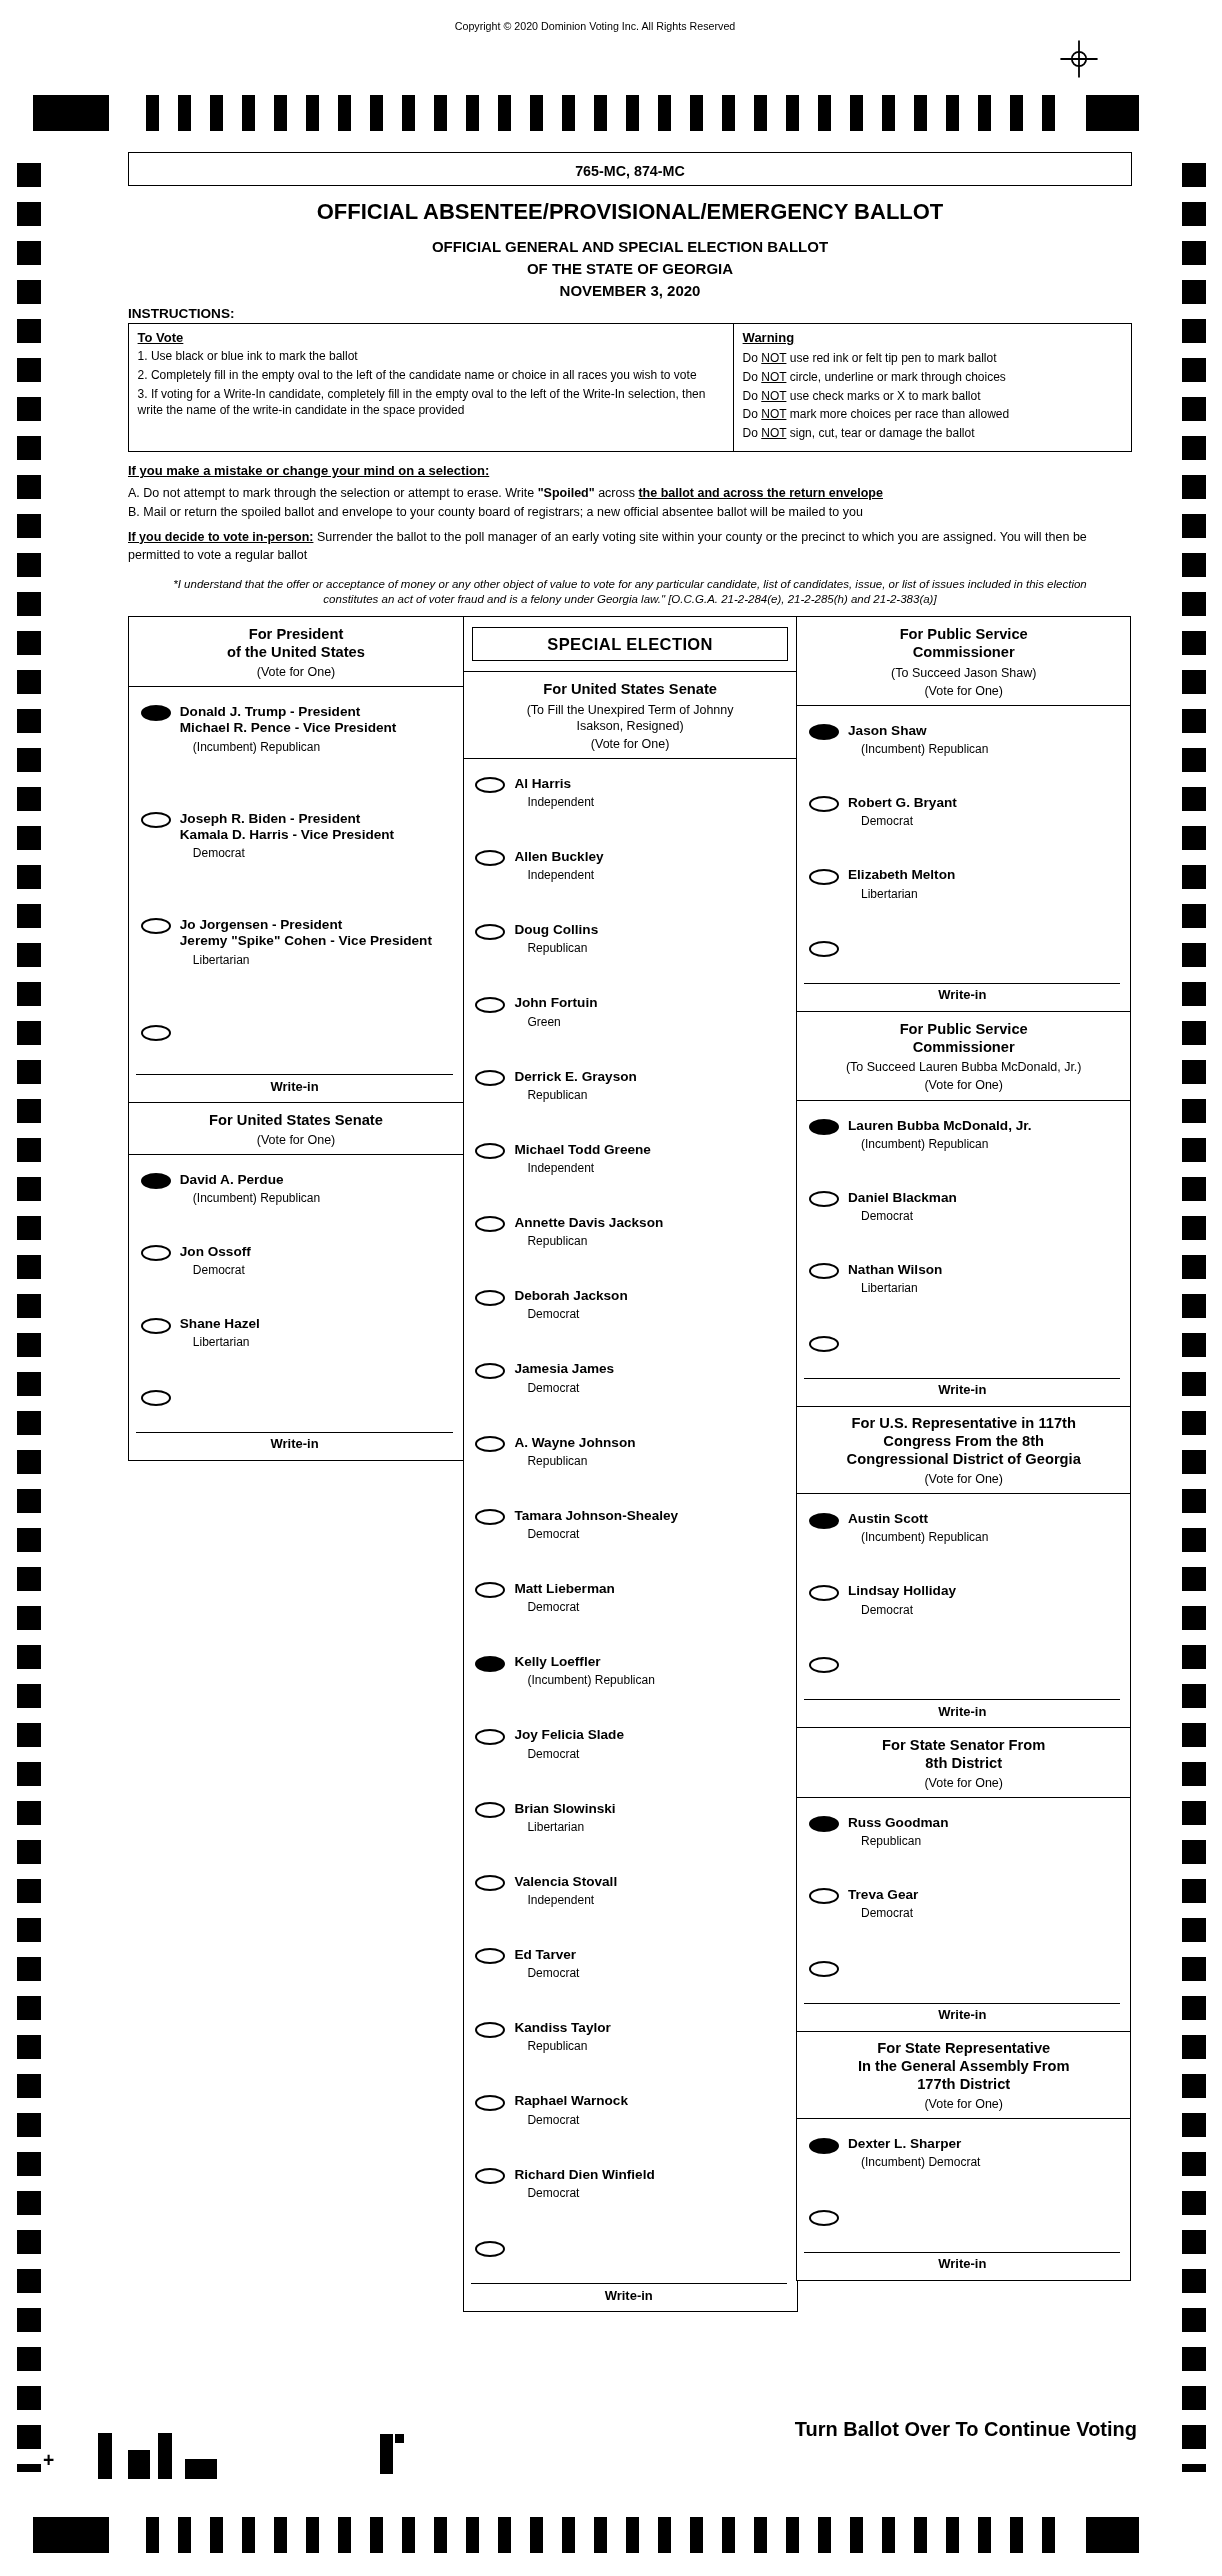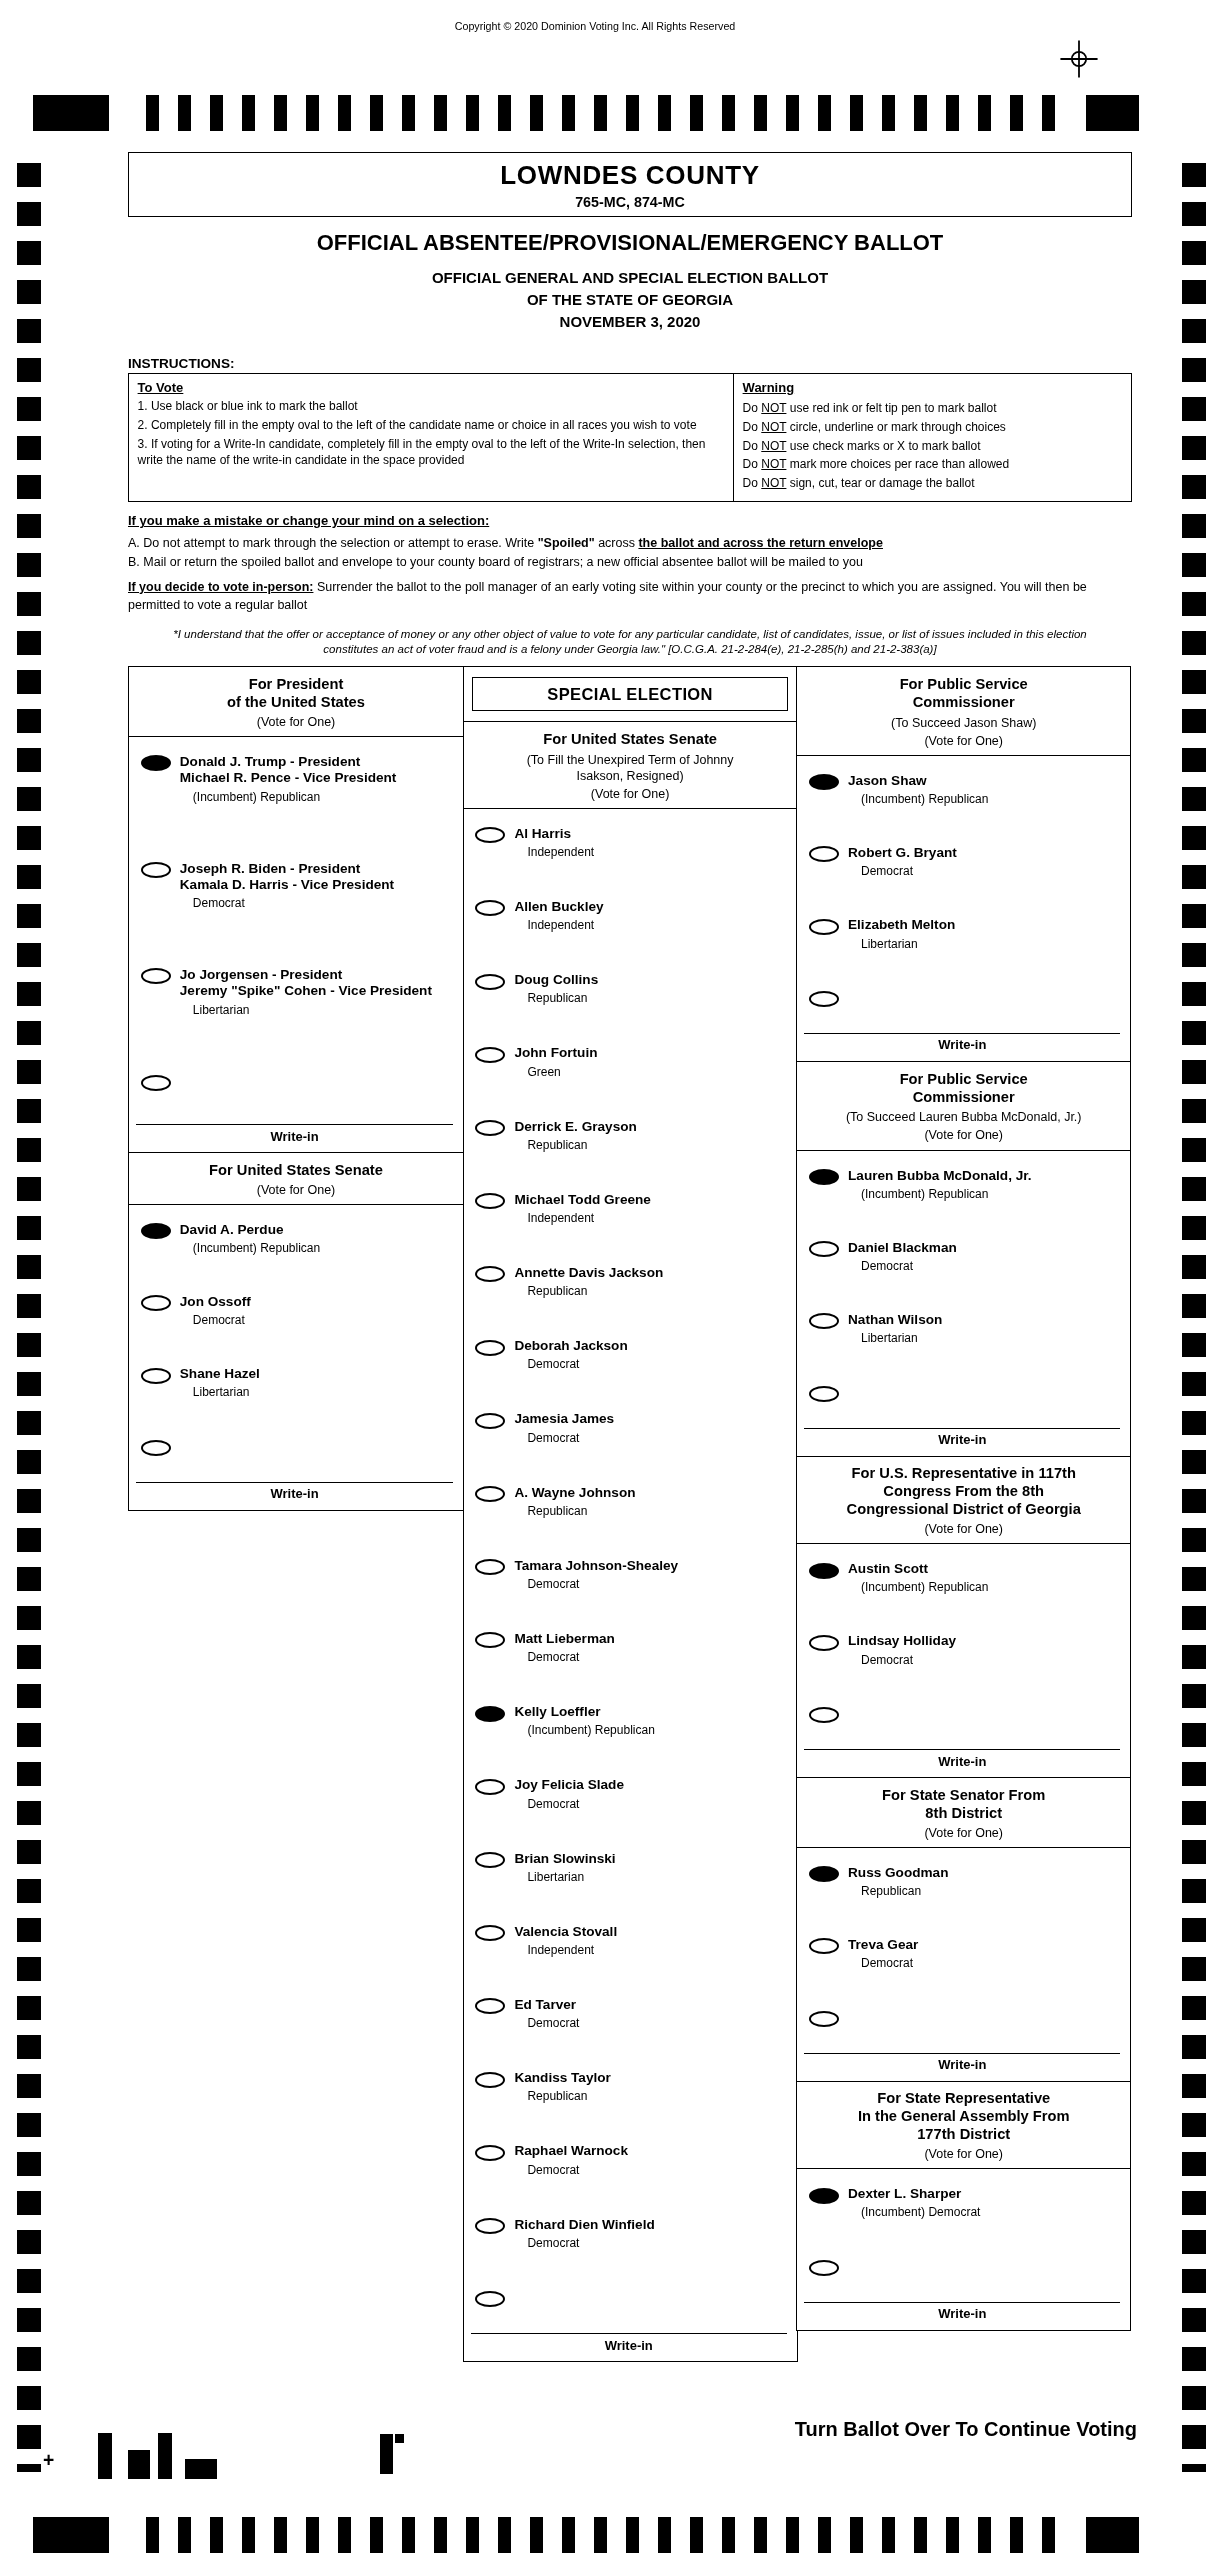--- a/index.html
+++ b/index.html
@@ -21,21 +21,21 @@
 
   
   .main { position:absolute; left:128px; top:152px; width:1004px; }
   .county-box { border:1.4px solid #000; text-align:center; padding:7.2px 0 5.7px; }
   .county-name { font-size:26px; font-weight:700; letter-spacing:0.7px; }
   .county-code { font-size:14.3px; font-weight:700; margin-top:2.9px; }
   .title1 { text-align:center; font-weight:700; font-size:22px; margin-top:13px; }
   .title-block { text-align:center; font-weight:700; font-size:15px; line-height:1.45; margin-top:11.5px; }
 
   
-  .instructions-label { font-weight:700; font-size:13.6px; margin-top:23px; }
+  .instructions-label { font-weight:700; font-size:13.6px; margin-top:4px; }
   .instr-box { border:1.4px solid #000; display:flex; margin-top:2.9px; }
   .instr-cell { padding:5.7px 8.6px 8.6px; box-sizing:border-box; }
   .instr-left { width:605px; border-right:1.4px solid #000; }
   .instr-right { flex:1; }
   .instr-head { font-size:13px; font-weight:700; text-decoration:underline; margin-bottom:4.3px; }
   .tovote-item { font-size:12px; line-height:1.32; margin-bottom:2.9px; }
   .warn-item { font-size:12px; line-height:1.55; }
   .u { text-decoration:underline;margin-top:46px; }
   .b { font-weight:700; }
   .bu { font-weight:700; text-decoration:underline; }
@@ -99,21 +99,20 @@
   <div class="bc" style="left:128px;top:2450px;width:21.5px;height:29px"></div>
   <div class="bc" style="left:158px;top:2433px;width:14.3px;height:46px"></div>
   <div class="bc" style="left:185px;top:2459px;width:31.5px;height:20px"></div>
   <div class="bc" style="left:380px;top:2434px;width:13px;height:40px"></div>
   <div class="bc" style="left:395px;top:2434px;width:8.6px;height:8.6px"></div>
   <div class="turn-over">Turn Ballot Over To Continue Voting</div>
 
   <div class="main">
 
     <div class="county-box">
-      <div class="county-name">LOWNDES COUNTY</div>
       <div class="county-code">765-MC, 874-MC</div>
     </div>
     <div class="title1">OFFICIAL ABSENTEE/PROVISIONAL/EMERGENCY BALLOT</div>
     <div class="title-block">
       <div>OFFICIAL GENERAL AND SPECIAL ELECTION BALLOT</div>
       <div>OF THE STATE OF GEORGIA</div>
       <div>NOVEMBER 3, 2020</div>
     </div>
 
     <div class="instructions-label">INSTRUCTIONS:</div>

